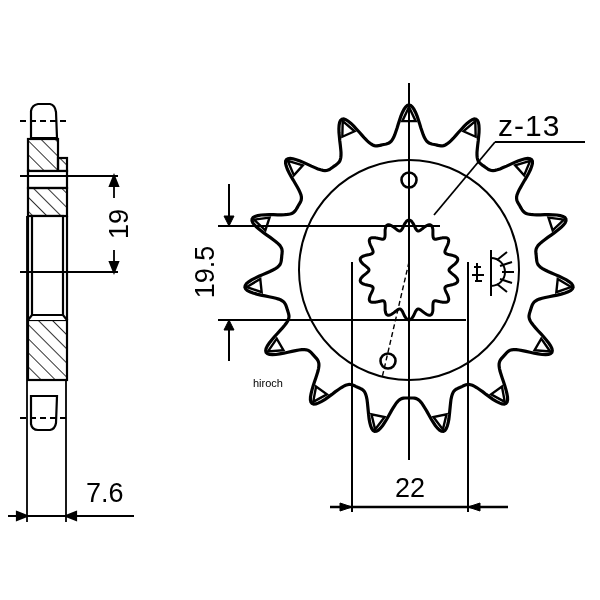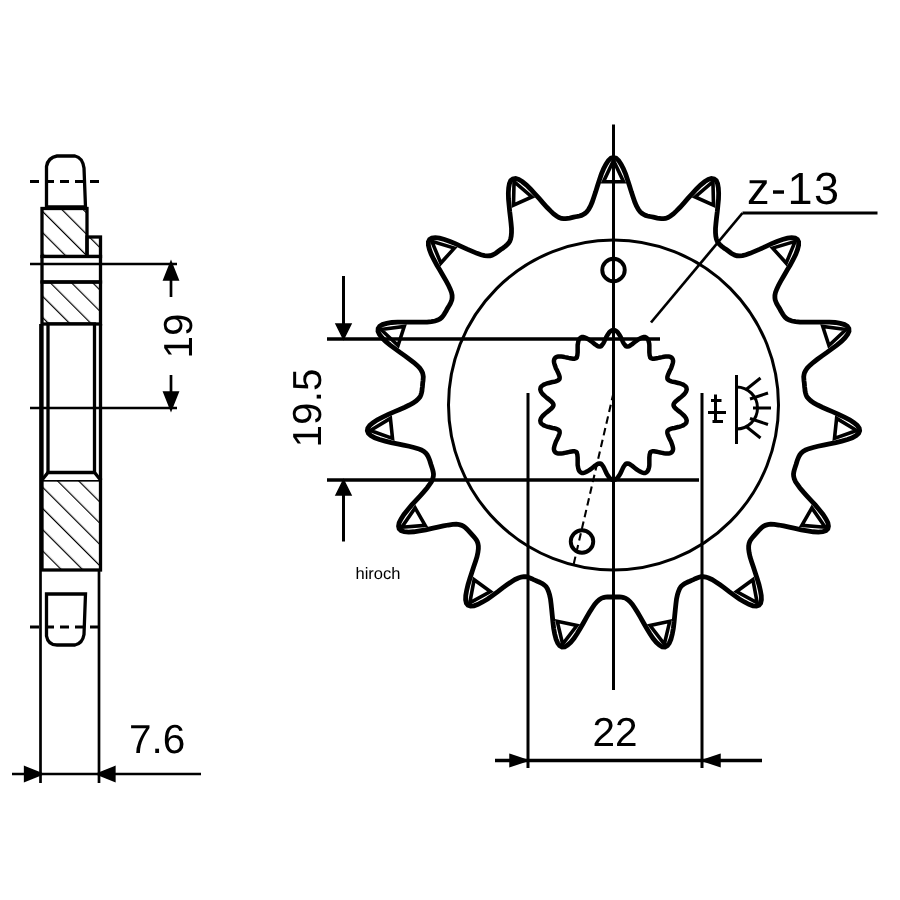--- a/index.html
+++ b/index.html
@@ -1,20 +1,20 @@
 <!DOCTYPE html>
 <html><head>
 <meta charset="utf-8">
 <style>
   html, body { margin:0; padding:0; background:#ffffff; }
   body { width:600px; height:600px; position:relative; overflow:hidden;
          font-family: "Liberation Sans", sans-serif; }
   svg { position:absolute; left:0; top:0; }
   .dimtext { font-family: "Liberation Sans", sans-serif; font-size:27px; fill:#000; }
-  .wm { position:absolute; left:237px; top:377px; font-size:11px; color:#000;
+  .wm { position:absolute; left:253px; top:377px; font-size:11px; color:#000;
         font-family: "Liberation Sans", sans-serif; }
 </style>
 </head>
 <body>
 
 <svg width="600" height="600" viewBox="0 0 600 600" xmlns="http://www.w3.org/2000/svg">
   <defs>
     <pattern id="hatch" patternUnits="userSpaceOnUse" width="10" height="10" patternTransform="rotate(-45)">
       <line x1="0" y1="0" x2="0" y2="10" stroke="#000" stroke-width="1.6"></line>
     </pattern>

